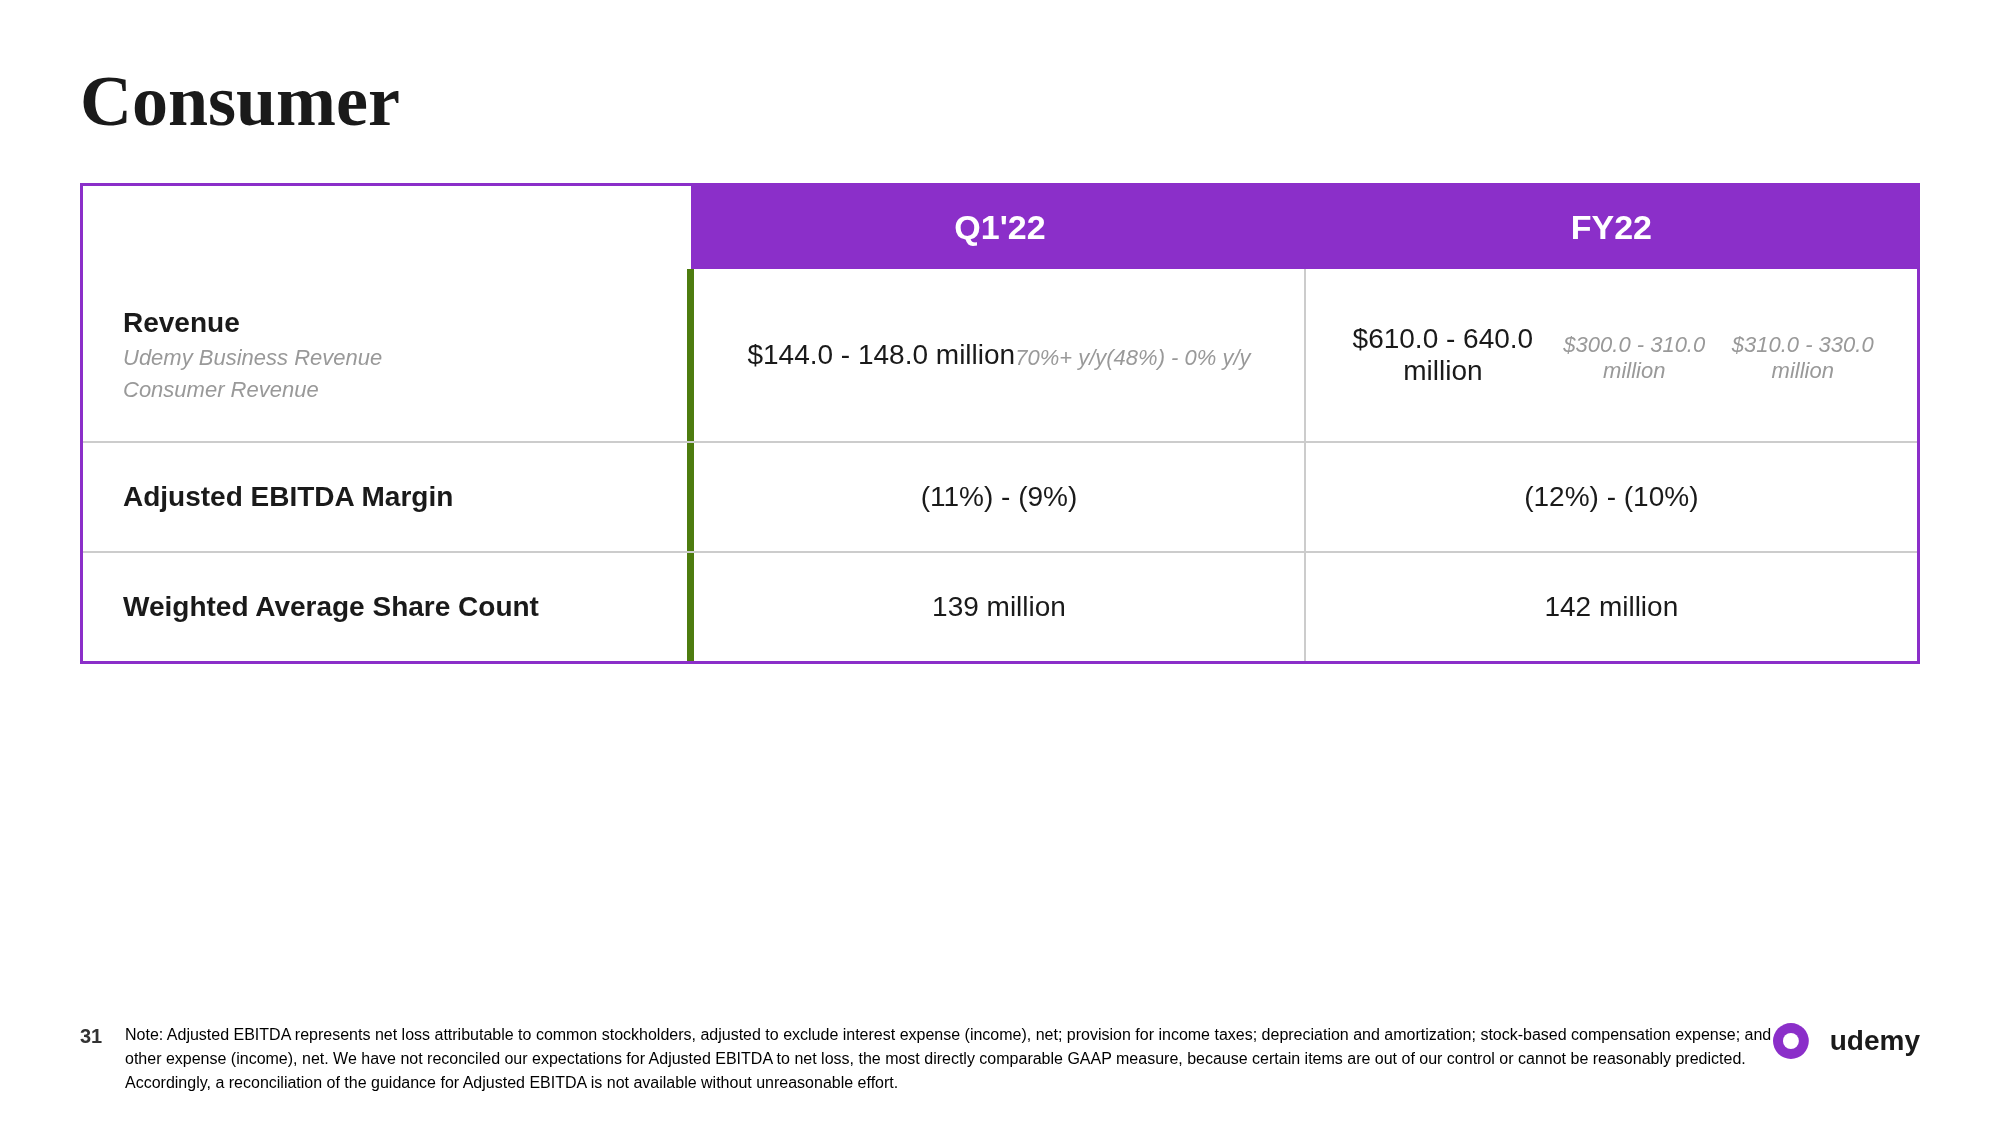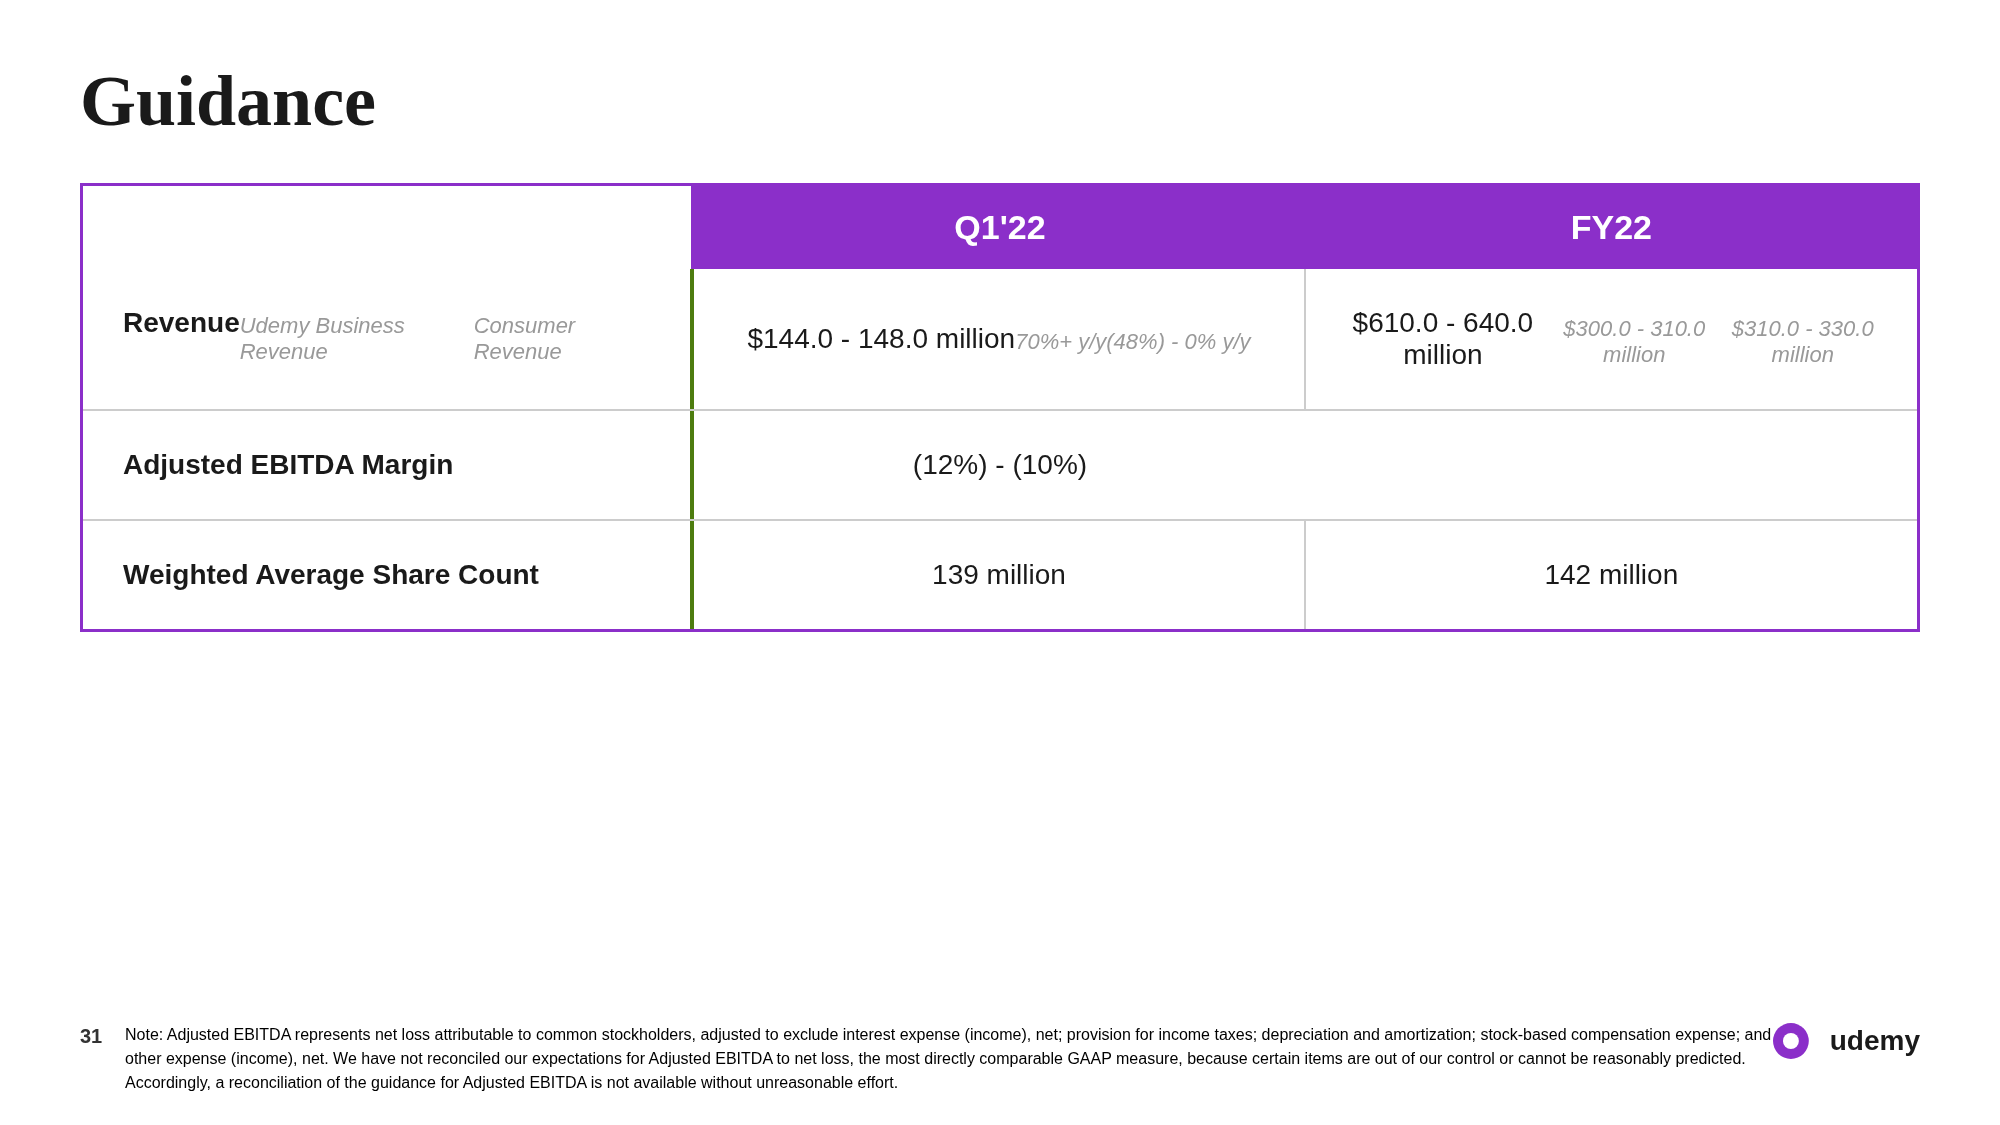--- a/index.html
+++ b/index.html
@@ -73,23 +73,23 @@
       grid-template-columns: 1fr 1fr 1fr;
       border-top: 2px solid #cccccc;
     }
 
     .table-row:first-child {
       border-top: none;
     }
 
     .row-label-cell {
       padding: 38px 40px;
-      border-right: 4px solid #4d7c0f;
-      display: flex;
-      flex-direction: row;
+      border-right: 7px solid #4d7c0f;
+      display: flex;
+      flex-direction: column;
       justify-content: space-between;
     }
 
     .row-label-main {
       font-size: 28px;
       font-weight: 700;
       color: #1a1a1a;
     }
 
     .row-label-sub {
@@ -174,21 +174,21 @@
       display: flex;
       align-items: center;
       gap: 21px;
     }
   </style>
 </head>
 <body>
 
 <div class="page-container">
 
-  <h1 class="page-title">Guidance</h1>
+  <h1 class="page-title">Consumer</h1>
 
   <div class="table-container">
 
     <div class="table-header">
       <div class="header-cell-empty"></div>
       <div class="header-cell">
         <span class="header-cell-label">Q1'22</span>
       </div>
       <div class="header-cell">
         <span class="header-cell-label">FY22</span>
@@ -211,20 +211,23 @@
         <div class="row-data-cell">
           <span class="data-main">$610.0 - 640.0 million</span>
           <span class="data-sub">$300.0 - 310.0 million</span>
           <span class="data-sub">$310.0 - 330.0 million</span>
         </div>
       </div>
 
       <div class="table-row">
         <div class="row-label-cell">
           <span class="row-label-main">Adjusted EBITDA Margin</span>
+        </div>
+        <div class="row-data-cell">
+          <span class="data-main">(11%) - (9%)</span>
         </div>
         <div class="row-data-cell">
           <span class="data-main">(12%) - (10%)</span>
         </div>
       </div>
 
       <div class="table-row">
         <div class="row-label-cell">
           <span class="row-label-main">Weighted Average Share Count</span>
         </div>

